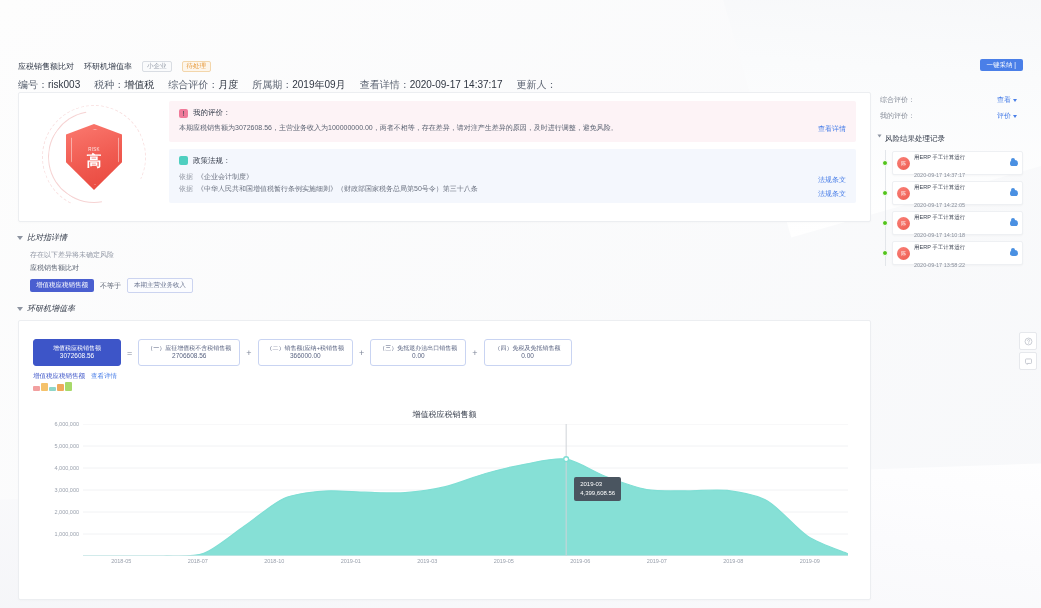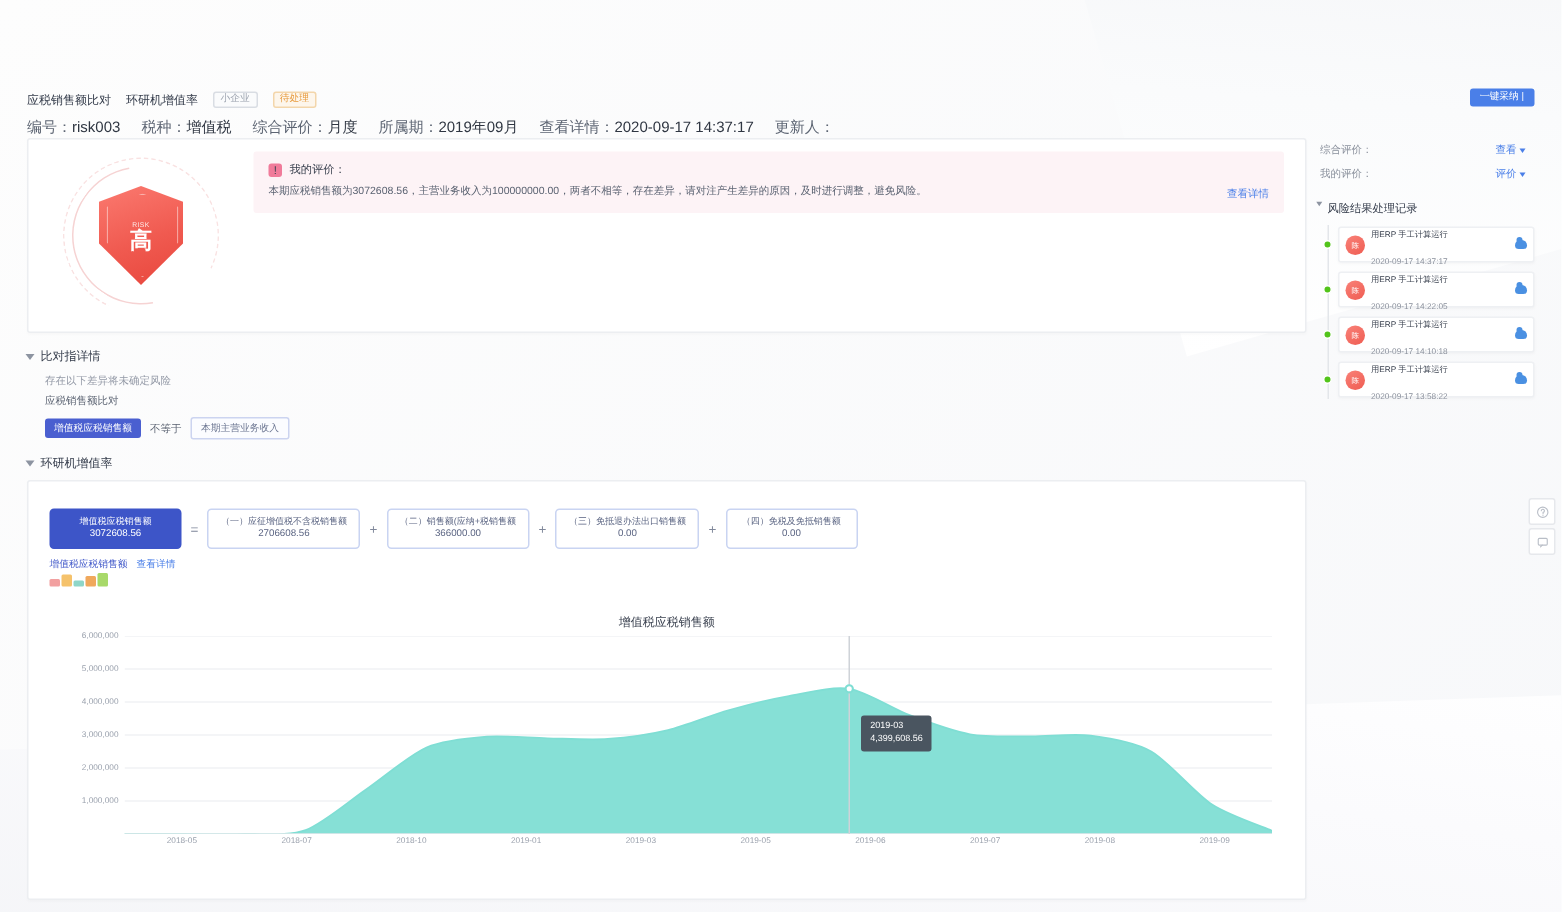--- a/index.html
+++ b/index.html
@@ -189,21 +189,21 @@
     margin-top: 10px;
     display: flex; align-items: center; gap: 5px;
   }
   .sect .tri {
     width: 0; height: 0;
     border-left: 4px solid #8d94a1;
     border-top: 3px solid transparent;
     border-bottom: 3px solid transparent;
     transform: rotate(90deg);
   }
-  .sect .stxt { font-size: 8px; color: #333b4a; }
+  .sect .stxt { font-size: 8px; color: #333b4a; font-style: italic; }
 
   .detailbox { margin: 6px 0 0 12px; }
   .dline { font-size: 7px; color: #9399a6; line-height: 1.8; }
   .dline2 { font-size: 7px; color: #5b6372; line-height: 1.8; }
   .eqrow { display: flex; align-items: center; gap: 6px; margin-top: 4px; }
   .chip-blue {
     background: #4a5fd0; color: #fff;
     font-size: 6.5px; padding: 2px 6px; border-radius: 2px;
     white-space: nowrap;
   }
@@ -432,20 +432,34 @@
 
         <div class="notice risk">
           <div class="ntitle">
             <span class="nicon pink">!</span>
             <span>我的评价：</span>
           </div>
           <div class="nbody">本期应税销售额为3072608.56，主营业务收入为100000000.00，两者不相等，存在差异，请对注产生差异的原因，及时进行调整，避免风险。</div>
           <div class="nlink a">查看详情</div>
         </div>
 
+        <div class="notice policy">
+          <div class="ntitle">
+            <span class="nicon teal"></span>
+            <span>政策法规：</span>
+          </div>
+          <div class="nline">
+            <span class="lbl">依据</span><span class="doc">《企业会计制度》</span>
+          </div>
+          <div class="nline">
+            <span class="lbl">依据</span><span class="doc">《中华人民共和国增值税暂行条例实施细则》（财政部国家税务总局第50号令）第三十八条</span>
+          </div>
+          <div class="nlink b">法规条文</div>
+          <div class="nlink c">法规条文</div>
+        </div>
       </div>
     </div>
 
     <div class="sect">
       <i class="tri"></i>
       <div class="stxt">比对指详情</div>
     </div>
     <div class="detailbox">
       <div class="dline">存在以下差异将未确定风险</div>
       <div class="dline2">应税销售额比对</div>

